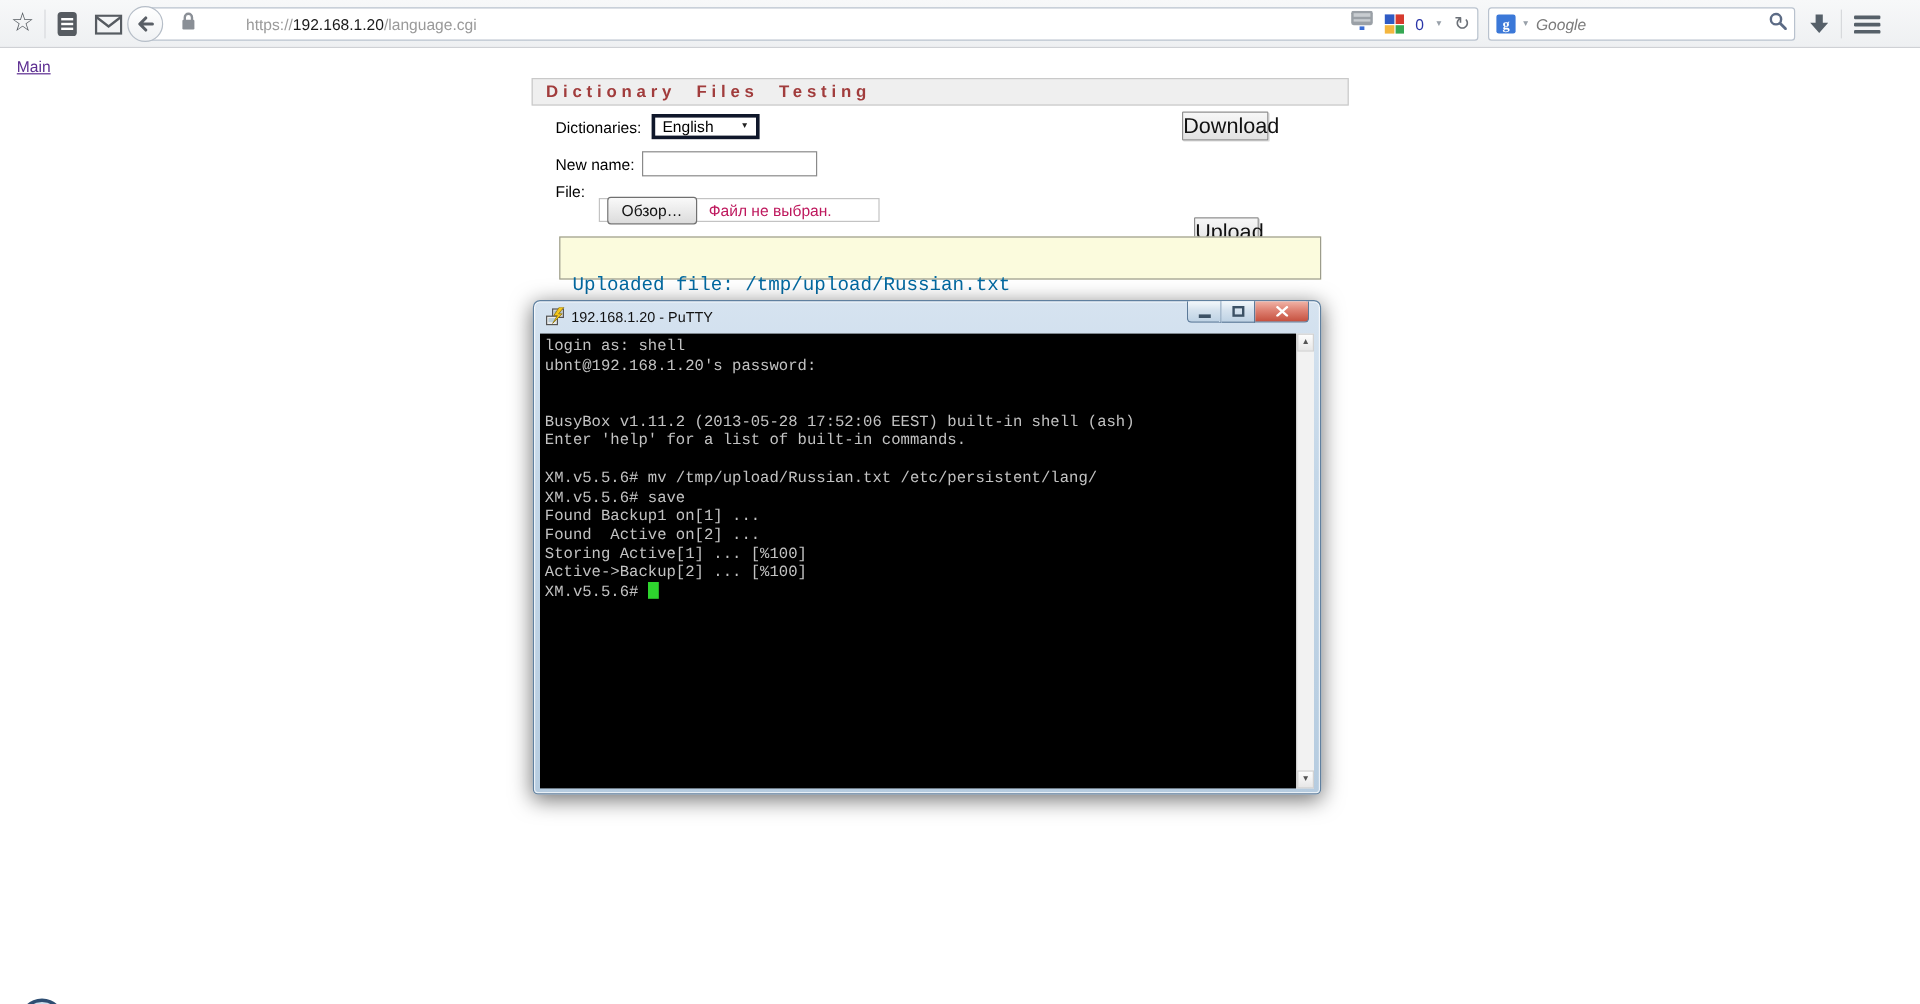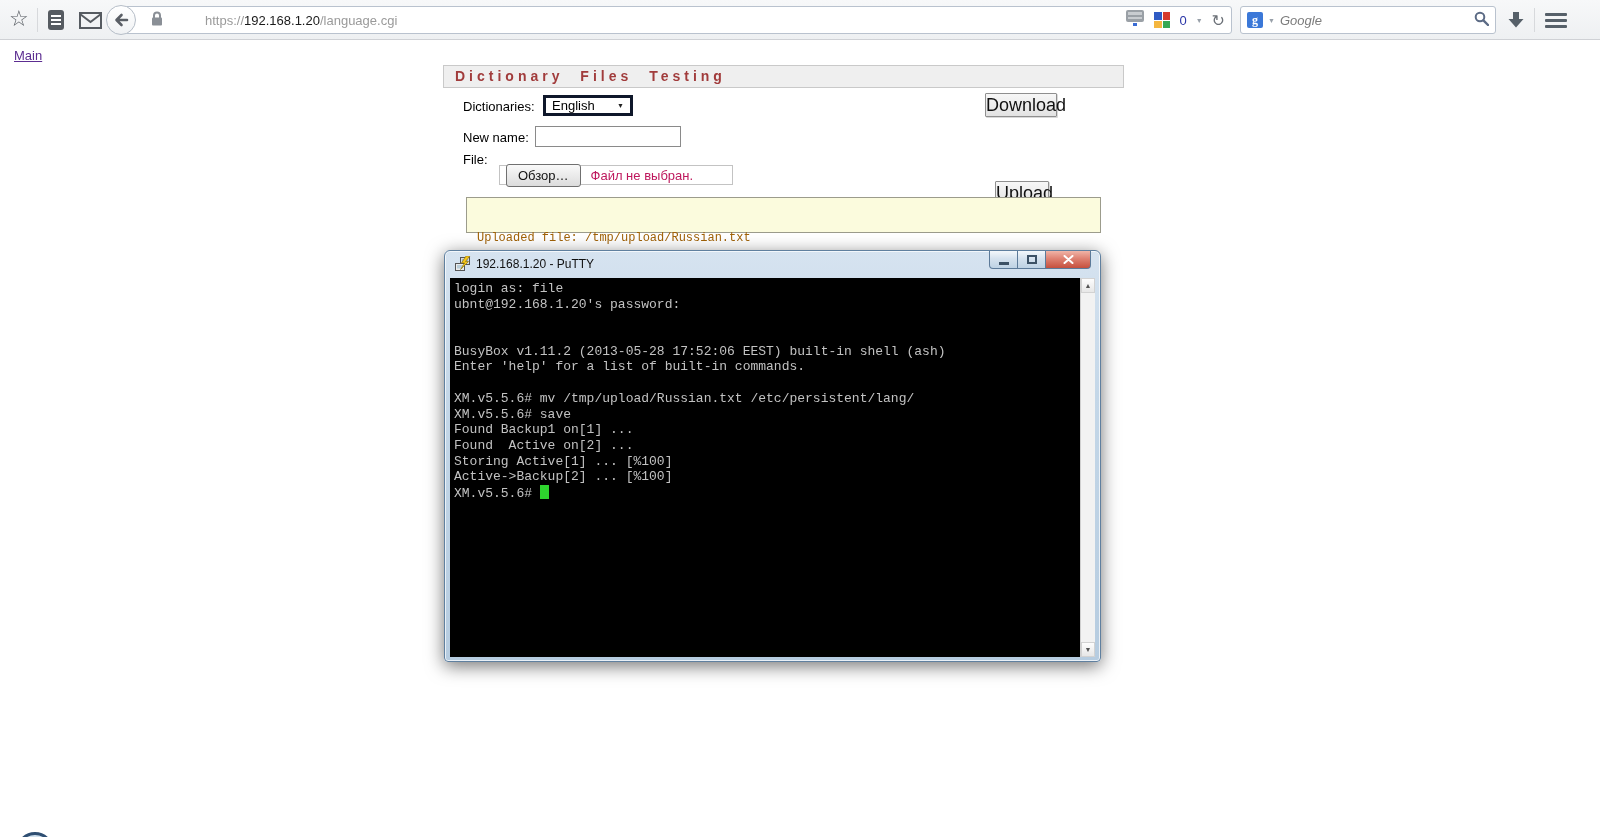--- a/index.html
+++ b/index.html
@@ -53,21 +53,21 @@
             box-shadow:1px 1px 0 rgba(0,0,0,0.15); cursor:pointer; }
   .txt-input { position:absolute; left:535px; top:126px; width:146px; height:21px; border:1px solid #8a8a8a;
                font-size:13px; padding:0 4px; outline:none; }
   .filebox { position:absolute; left:499px; top:165px; width:234px; height:20px; border:1px solid #c3c3c3;
              display:flex; align-items:center; padding-left:6px; }
   .browse-btn { height:23px; padding:0 11px; font-size:13px; color:#111; border:1px solid #707070;
                 border-radius:3px; background:linear-gradient(#f9f9f9,#dcdcdc); cursor:pointer; }
   .file-status { font-size:13px; color:#be185d; margin-left:10px; white-space:nowrap; }
   .msgbox { position:absolute; left:466px; top:197px; width:635px; height:36px; background:#fbfbdd;
             border:1px solid #9c9c8c; padding:3px 10px; font-family:"Liberation Mono", monospace;
-            font-size:12px; line-height:15px; color:#a16207; white-space:pre; }
+            font-size:16px; line-height:15px; color:#0369a1; white-space:pre; }
 
   
   .putty { position:absolute; left:444px; top:250px; width:657px; height:412px;
            background:linear-gradient(180deg,#d6e3f0 0%,#c4d7e8 35%,#b6cce0 100%);
            border:1px solid #60809f; border-radius:6px 6px 4px 4px;
            box-shadow:inset 0 0 0 1px rgba(255,255,255,0.7), 0 4px 18px rgba(0,0,0,0.55); }
   .p-title { position:absolute; left:0; top:0; right:0; height:27px; }
   .p-icon { position:absolute; left:9px; top:5px; }
   .p-text { position:absolute; left:31px; top:6px; font-size:12px; color:#111; white-space:nowrap; }
   .p-controls { position:absolute; right:9px; top:0; display:flex; }
@@ -224,21 +224,21 @@
           </span>
         <span class="pc pc-close">
           <svg width="11" height="9" viewBox="0 0 11 9">
             <path d="M1.5 1 L9.5 8 M9.5 1 L1.5 8" stroke="#ffffff" stroke-width="2" stroke-linecap="round"></path>
           </svg>
         </span>
       </span>
     </div>
 
     <div class="p-term">
-      <div class="tl">login as: file</div>
+      <div class="tl">login as: shell</div>
       <div class="tl">ubnt@192.168.1.20's password:</div>
       <div class="tl"></div>
       <div class="tl"></div>
       <div class="tl">BusyBox v1.11.2 (2013-05-28 17:52:06 EEST) built-in shell (ash)</div>
       <div class="tl">Enter 'help' for a list of built-in commands.</div>
       <div class="tl"></div>
       <div class="tl">XM.v5.5.6# mv /tmp/upload/Russian.txt /etc/persistent/lang/</div>
       <div class="tl">XM.v5.5.6# save</div>
       <div class="tl">Found Backup1 on[1] ...</div>
       <div class="tl">Found  Active on[2] ...</div>

